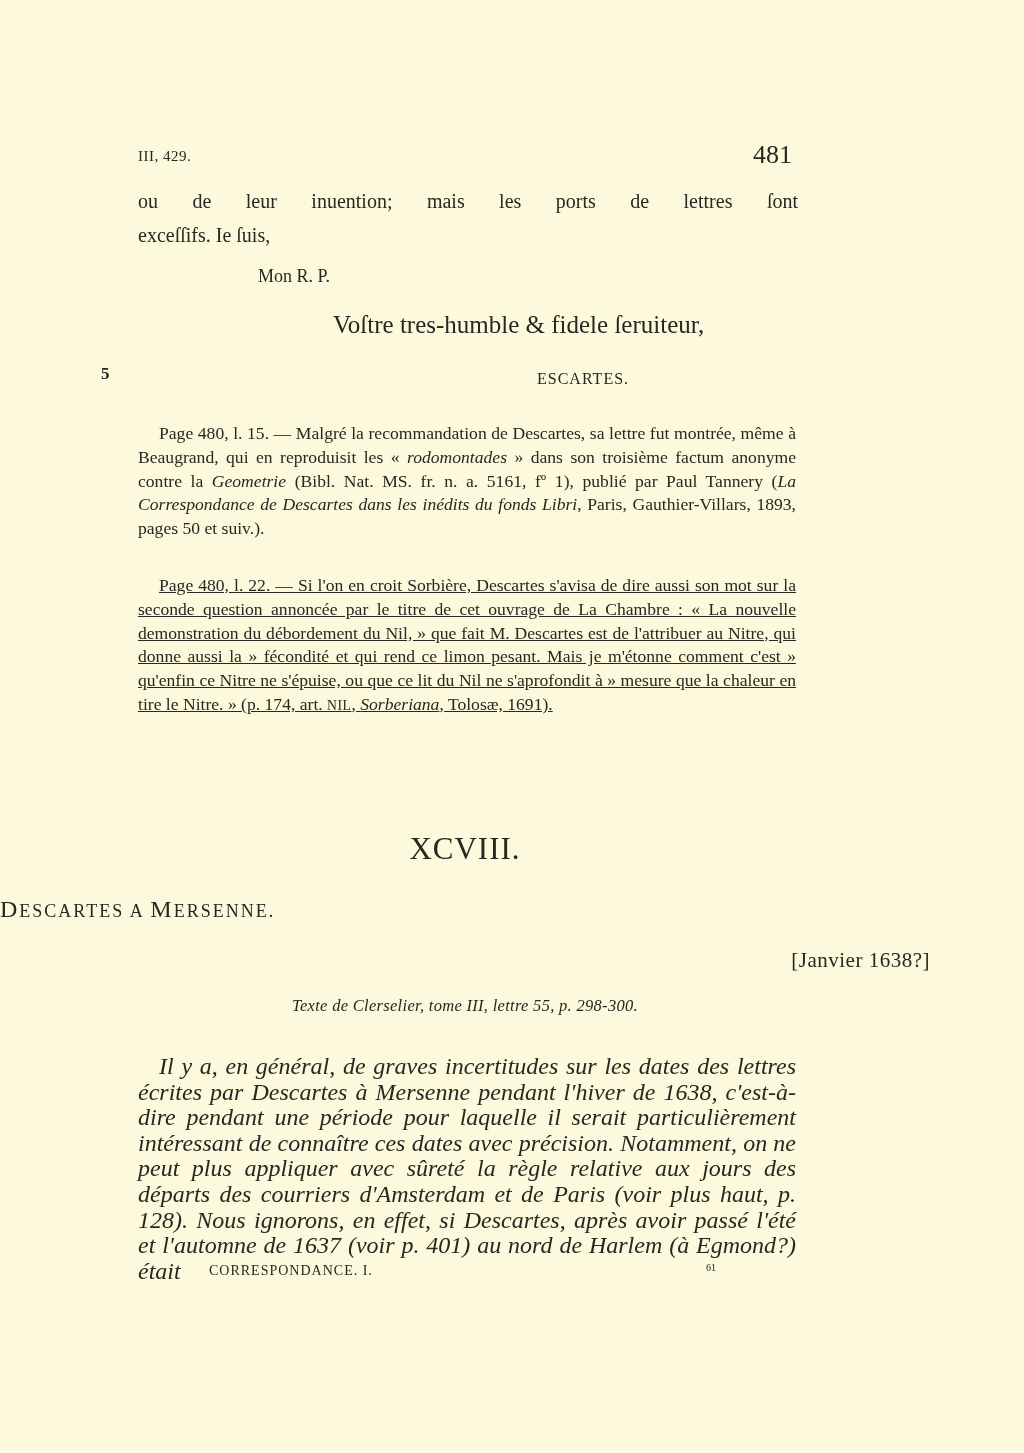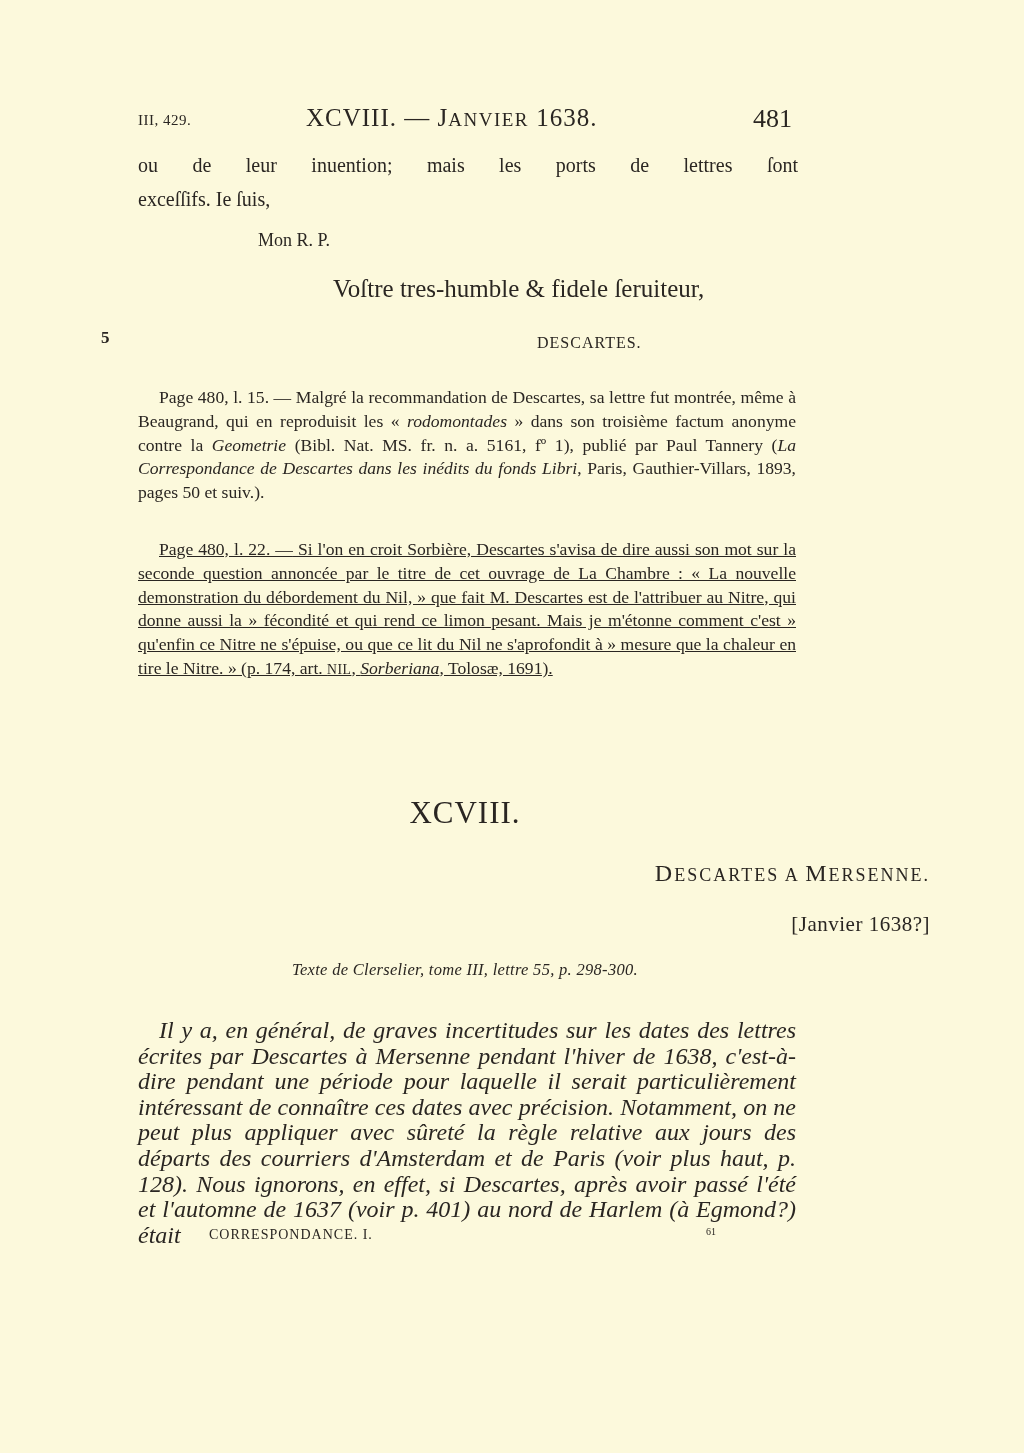--- a/index.html
+++ b/index.html
@@ -4,64 +4,63 @@
 <style>
   html, body { margin: 0; padding: 0; }
   body {
     width: 1024px; height: 1453px;
     background: #fcf9dc;
     position: relative;
     overflow: hidden;
     font-family: "Liberation Serif", "DejaVu Serif", serif;
     color: #2a2622;
   }
-  .abs { position: absolute; }
+  .abs { position: absolute; margin-top: 36px; }
   .running-head { top: 104px; left: 138px; width: 660px; height: 32px; }
   .rh-left { position: absolute; left: 0; top: 8px; font-size: 15px; letter-spacing: 0.5px; }
   .rh-center { position: absolute; left: 168px; top: 0; font-size: 25px; letter-spacing: 1px; }
   .rh-center .sc { font-size: 19px; letter-spacing: 1.5px; }
   .rh-right { position: absolute; right: 6px; top: 0; font-size: 26px; }
   .body-text { font-size: 20px; line-height: 31px; }
   .letter-end-1 { top: 150px; left: 138px; width: 660px; text-align: justify; text-align-last: justify; }
   .letter-end-2 { top: 184px; left: 138px; }
   .salutation { top: 230px; left: 258px; font-size: 18px; }
   .closing { top: 275px; left: 333px; font-size: 25px; }
   .line-num { top: 328px; left: 101px; font-size: 17px; font-weight: bold; }
   .signature { top: 334px; left: 537px; font-size: 16px; letter-spacing: 1px; }
   .note { left: 138px; width: 658px; font-size: 17.6px; line-height: 23.8px; text-align: justify; }
   .note p { margin: 0; text-indent: 21px; }
   .note1 { top: 386px; }
   .note2 { top: 538px; text-decoration: underline; }
   .heading-num { top: 795px; left: 0; width: 930px; text-align: center; font-size: 31px; letter-spacing: 1px; }
-  .heading-title { top: 860px; left: 0; width: 930px; text-align: right; font-size: 23px; letter-spacing: 2px; }
+  .heading-title { top: 860px; left: 0; width: 930px; text-align: left; font-size: 23px; letter-spacing: 2px; }
   .heading-title .cap { font-size: 24px; }
   .heading-title .sc { font-size: 18px; }
   .heading-date { top: 912px; left: 0; width: 930px; text-align: right; font-size: 21px; letter-spacing: 0.5px; }
   .heading-source { top: 960px; left: 0; width: 930px; text-align: center; font-size: 16.5px; letter-spacing: 0.3px; font-style: italic; }
   .intro { top: 1018px; left: 138px; width: 658px; font-size: 24px; line-height: 25.6px; font-style: italic; text-align: justify; }
   .intro p { margin: 0; text-indent: 21px; }
   .footer-left { top: 1227px; left: 209px; font-size: 14px; letter-spacing: 1px; }
   .footer-right { top: 1226px; left: 706px; font-size: 10px; }
   .sc-inline { font-size: 0.78em; letter-spacing: 0.5px; text-transform: uppercase; }
 </style>
 </head>
 <body>
 
 <div class="abs running-head">
   <span class="rh-left">III, 429.</span>
-  <span class="rh-center"><span>XCVIII. — J</span><span class="sc">ANVIER</span><span> 1638.</span></span>
   <span class="rh-right">481</span>
 </div>
 
 <div class="abs body-text letter-end-1">ou de leur inuention; mais les ports de lettres ſont</div>
 <div class="abs body-text letter-end-2">exceſſifs. Ie ſuis,</div>
 <div class="abs salutation">Mon R. P.</div>
 <div class="abs closing">Voſtre tres-humble &amp; fidele ſeruiteur,</div>
 <div class="abs line-num">5</div>
-<div class="abs signature">DESCARTES.</div>
+<div class="abs signature">ESCARTES.</div>
 
 <div class="abs note note1">
     <p><span>Page 480, l. 15. —</span><span> Malgré la recommandation de Descartes, sa lettre fut montrée, même à Beaugrand, qui en reproduisit les « </span><span style="font-style: italic;">rodomontades</span><span> » dans son troisième factum anonyme contre la </span><span style="font-style: italic;">Geometrie</span><span> (Bibl. Nat. MS. fr. n. a. 5161, fº 1), publié par Paul Tannery (</span><span style="font-style: italic;">La Correspondance de Descartes dans les inédits du fonds Libri</span><span>, Paris, Gauthier-Villars, 1893, pages 50 et suiv.).</span></p>
   </div>
 <div class="abs note note2">
     <p><span>Page 480, l. 22. —</span><span> Si l'on en croit Sorbière, Descartes s'avisa de dire aussi son mot sur la seconde question annoncée par le titre de cet ouvrage de La Chambre : « La nouvelle demonstration du débordement du Nil, » que fait M. Descartes est de l'attribuer au Nitre, qui donne aussi la » fécondité et qui rend ce limon pesant. Mais je m'étonne comment c'est » qu'enfin ce Nitre ne s'épuise, ou que ce lit du Nil ne s'aprofondit à » mesure que la chaleur en tire le Nitre. » (p. 174, art. </span><span class="sc-inline">Nil</span><span>, </span><span style="font-style: italic;">Sorberiana</span><span>, Tolosæ, 1691).</span></p>
   </div>
 
 <div class="abs heading-num">XCVIII.</div>
 <div class="abs heading-title"><span class="cap">D</span><span class="sc">ESCARTES</span><span class="sc" style="white-space:pre;"> A </span><span class="cap">M</span><span class="sc">ERSENNE.</span></div>

